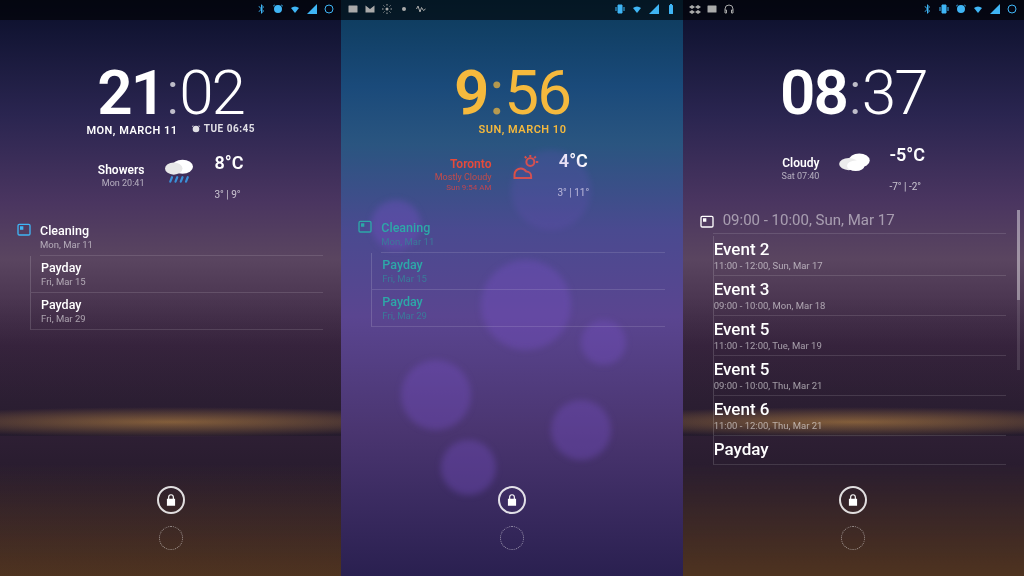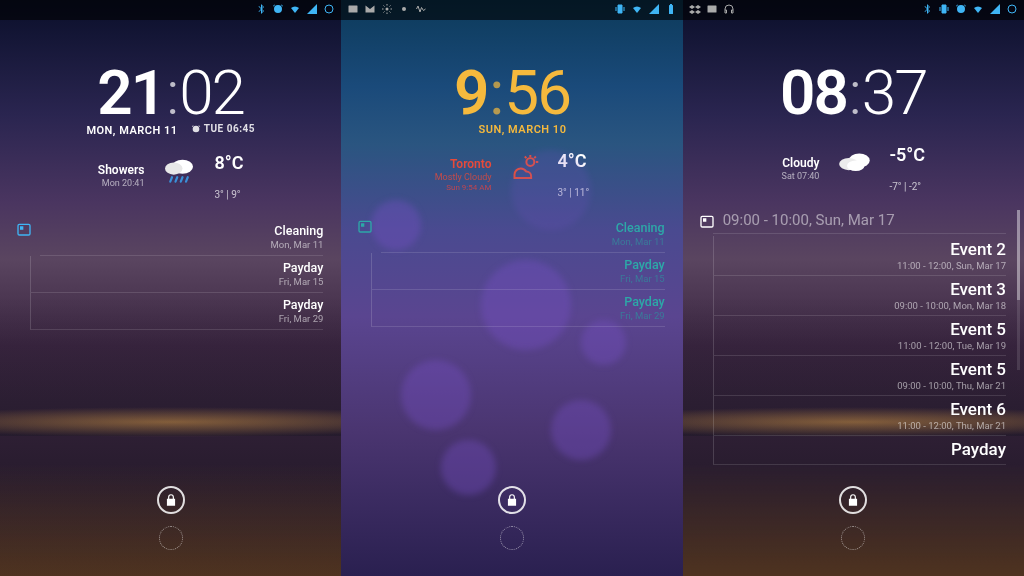--- a/index.html
+++ b/index.html
@@ -121,21 +121,21 @@
   margin-top: 14px;
   padding: 0 20px;
 }
 .weather .cond {
   text-align: right;
 }
 .weather .cond-title { font-size: 12px; font-weight: 600; color: #fff; }
 .weather .cond-sub { font-size: 9px; color: rgba(255,255,255,0.6); margin-top: 1px; }
 .weather .wicon { font-size: 32px; }
 .weather .temps { text-align: left; }
-.weather .temp-big { font-size: 18px; font-weight: 600; color: #fff; }
+.weather .temp-big { font-size: 18px; font-weight: 600; color: #fff; text-align: center; }
 .weather .temp-range { font-size: 10px; color: rgba(255,255,255,0.7); margin-top: 16px; }
 .weather.red .cond-title { color: #e64a3a; }
 .weather.red .cond-sub { color: #e64a3a; opacity: 0.8; }
 .weather.red .temp-sub2 { color: #d44; font-size:8px; }
 
 .events {
   margin-top: 18px;
   padding: 0 18px 0 40px;
   position: relative;
 }
@@ -145,21 +145,20 @@
   top: 2px;
   width: 16px;
   height: 16px;
 }
 .event {
   border-bottom: 1px solid rgba(255,255,255,0.12);
   padding: 4px 0 5px;
   border-left: 1px solid rgba(255,255,255,0.15);
   padding-left: 10px;
   margin-left: -10px;
-  text-align: right;
 }
 .event.first { border-left: none; margin-left:0; padding-left:0;}
 .event-title { font-size: 12.5px; font-weight: 500; color: #fff; }
 .event-sub { font-size: 9.5px; color: rgba(255,255,255,0.55); margin-top: 1px; }
 .events.teal .event-title { color: #2da8a8; }
 .events.teal .event-sub { color: #3a7a9a; }
 .events .extra-top {
   font-size: 15px; color: rgba(255,255,255,0.5);
   border-bottom: 1px solid rgba(255,255,255,0.12);
   padding-bottom: 4px;

